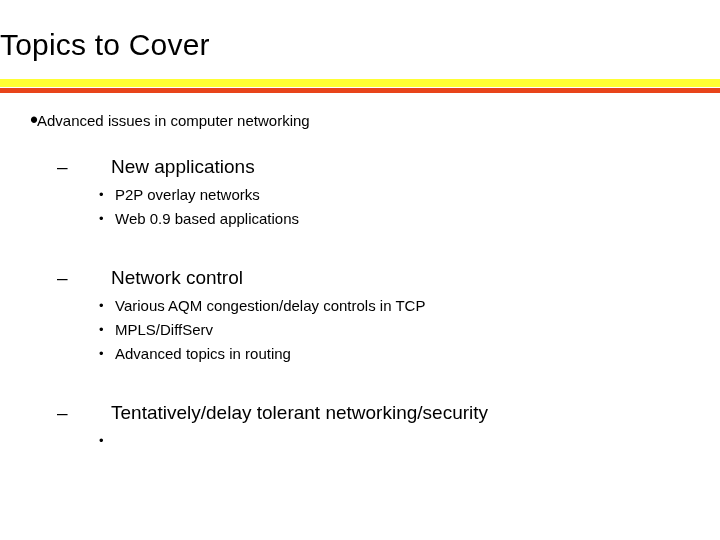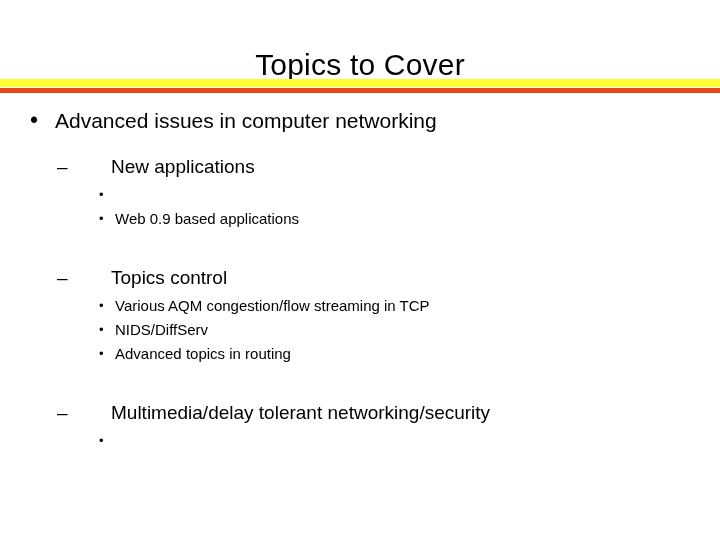--- a/index.html
+++ b/index.html
@@ -18,28 +18,26 @@
     background: #ffffff;
     overflow: hidden;
   }
 
   
   .slide-title {
     position: absolute;
     left: 0;
     top: 26px;
     width: 720px;
-    text-align: center;
     font-size: 30px;
     line-height: 38px;
     color: #000000;
     font-weight: normal;
     letter-spacing: 0.2px;
     white-space: nowrap;
-    margin-top: 20px;
   }
 
   
   .divider {
     position: absolute;
     left: 0;
     width: 720px;
   }
   .divider-yellow {
     top: 79px;
@@ -82,22 +80,22 @@
   .lvl1 {
     height: 36px;
   }
   .lvl1 .marker {
     left: 30px;
     top: 0;
     font-size: 23px;
     line-height: 33px;
   }
   .lvl1 .label {
-    margin-left: 55px;
-    font-size: 21px;
+    margin-left: 37px;
+    font-size: 15px;
     line-height: 33px;
   }
 
   
   .lvl2 {
     height: 31px;
   }
   .lvl2 .marker {
     left: 57px;
     top: 0;
@@ -149,54 +147,55 @@
 
     <div class="gap-sm"></div>
 
     <div class="bullet-row lvl2">
       <span class="marker">–</span>
       <span class="label">New applications</span>
     </div>
 
     <div class="bullet-row lvl3">
       <span class="marker">•</span>
+      <span class="label">P2P overlay networks</span>
     </div>
 
     <div class="bullet-row lvl3">
       <span class="marker">•</span>
       <span class="label">Web 0.9 based applications</span>
     </div>
 
     <div class="gap-lg"></div>
 
     <div class="bullet-row lvl2">
       <span class="marker">–</span>
-      <span class="label">Topics control</span>
-    </div>
-
-    <div class="bullet-row lvl3">
-      <span class="marker">•</span>
-      <span class="label">Various AQM congestion/flow streaming in TCP</span>
-    </div>
-
-    <div class="bullet-row lvl3">
-      <span class="marker">•</span>
-      <span class="label">NIDS/DiffServ</span>
+      <span class="label">Network control</span>
+    </div>
+
+    <div class="bullet-row lvl3">
+      <span class="marker">•</span>
+      <span class="label">Various AQM congestion/delay controls in TCP</span>
+    </div>
+
+    <div class="bullet-row lvl3">
+      <span class="marker">•</span>
+      <span class="label">MPLS/DiffServ</span>
     </div>
 
     <div class="bullet-row lvl3">
       <span class="marker">•</span>
       <span class="label">Advanced topics in routing</span>
     </div>
 
     <div class="gap-lg"></div>
 
     <div class="bullet-row lvl2">
       <span class="marker">–</span>
-      <span class="label">Multimedia/delay tolerant networking/security</span>
+      <span class="label">Tentatively/delay tolerant networking/security</span>
     </div>
 
     <div class="bullet-row lvl3">
       <span class="marker">•</span>
     </div>
 
   </div>
 </div>
 
 </body></html>

